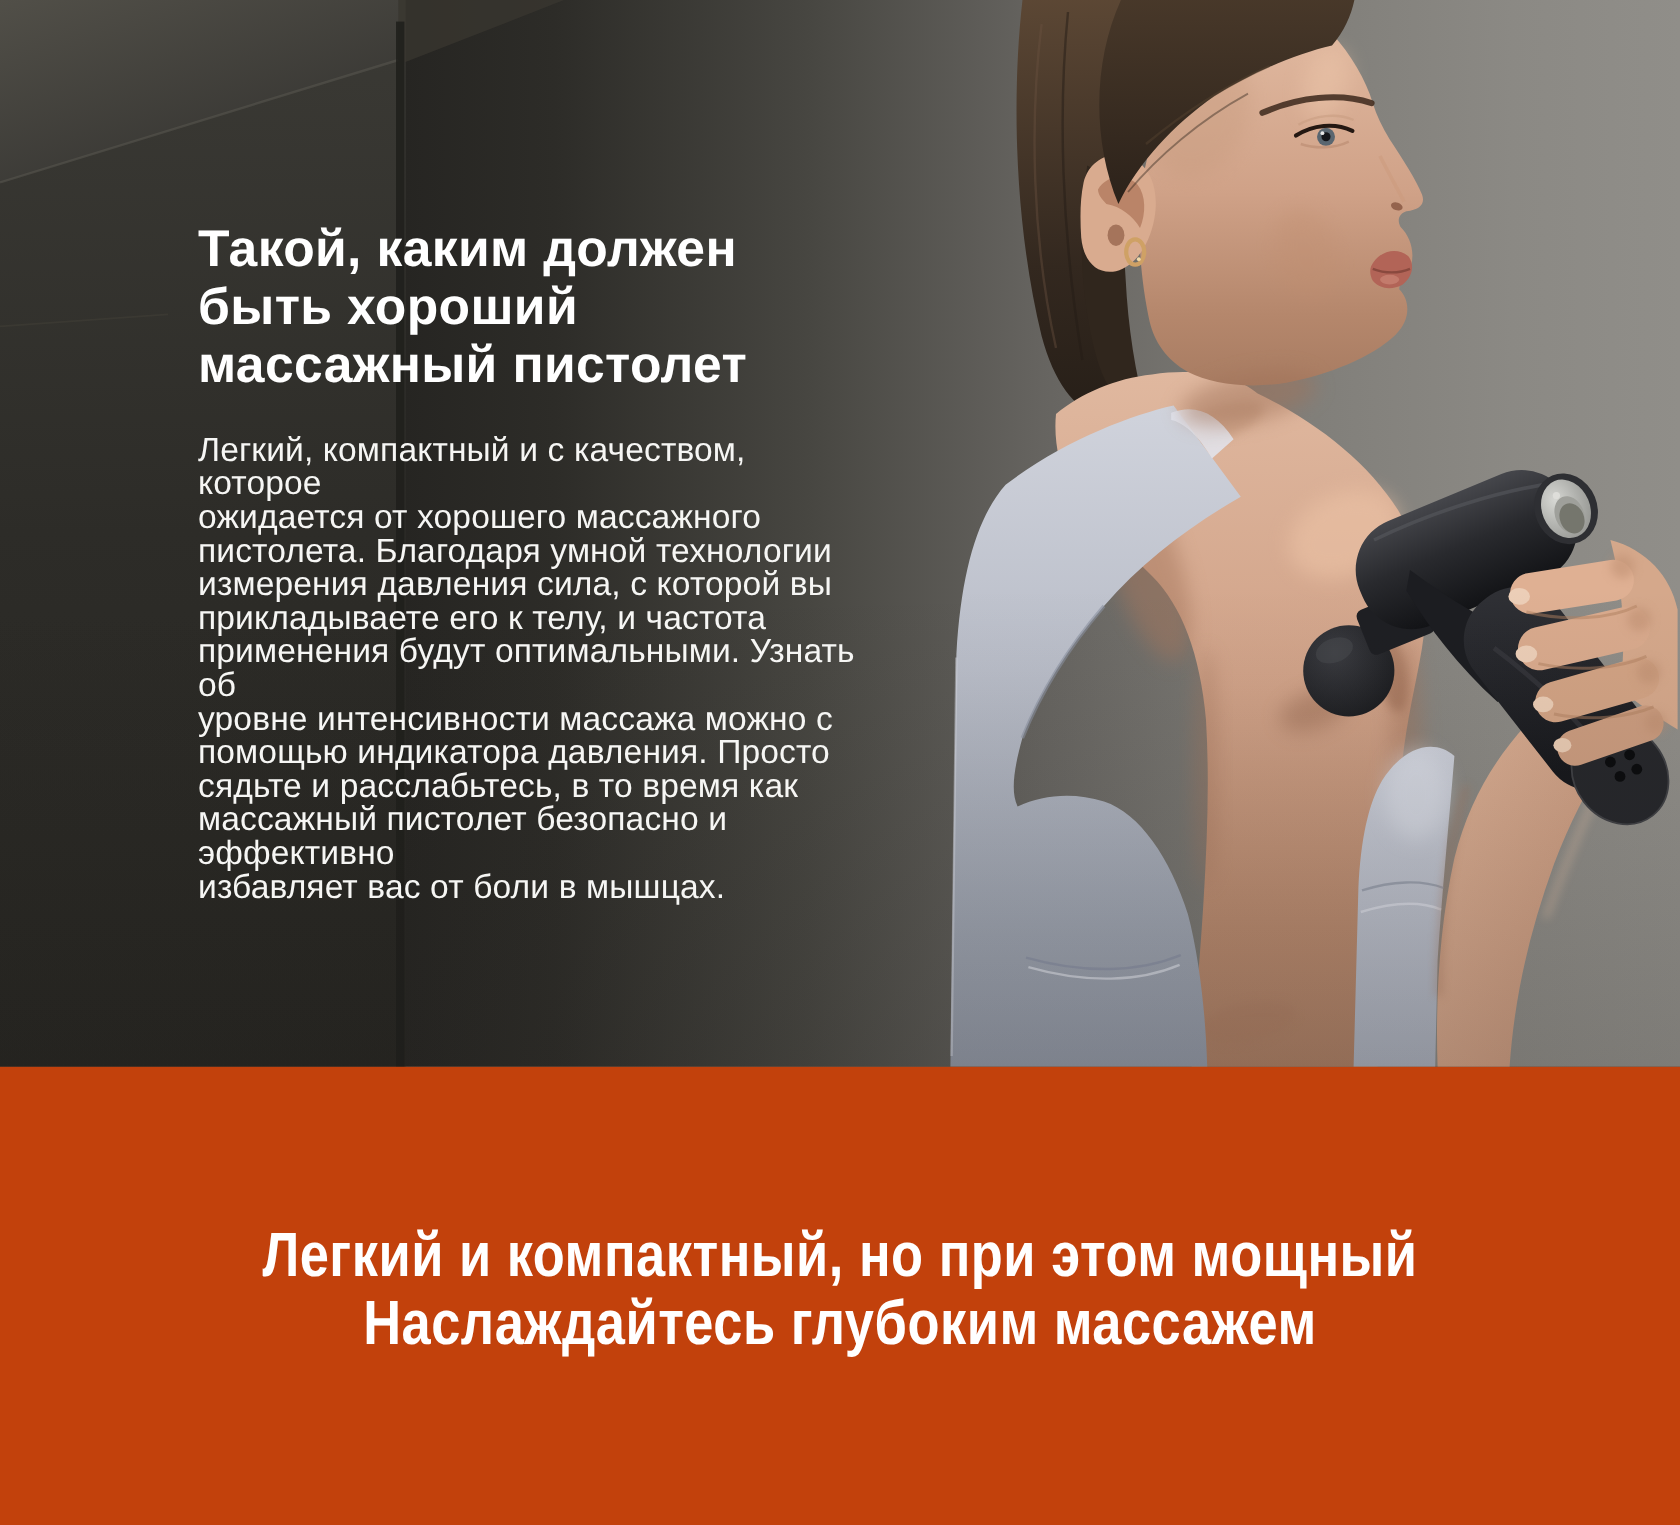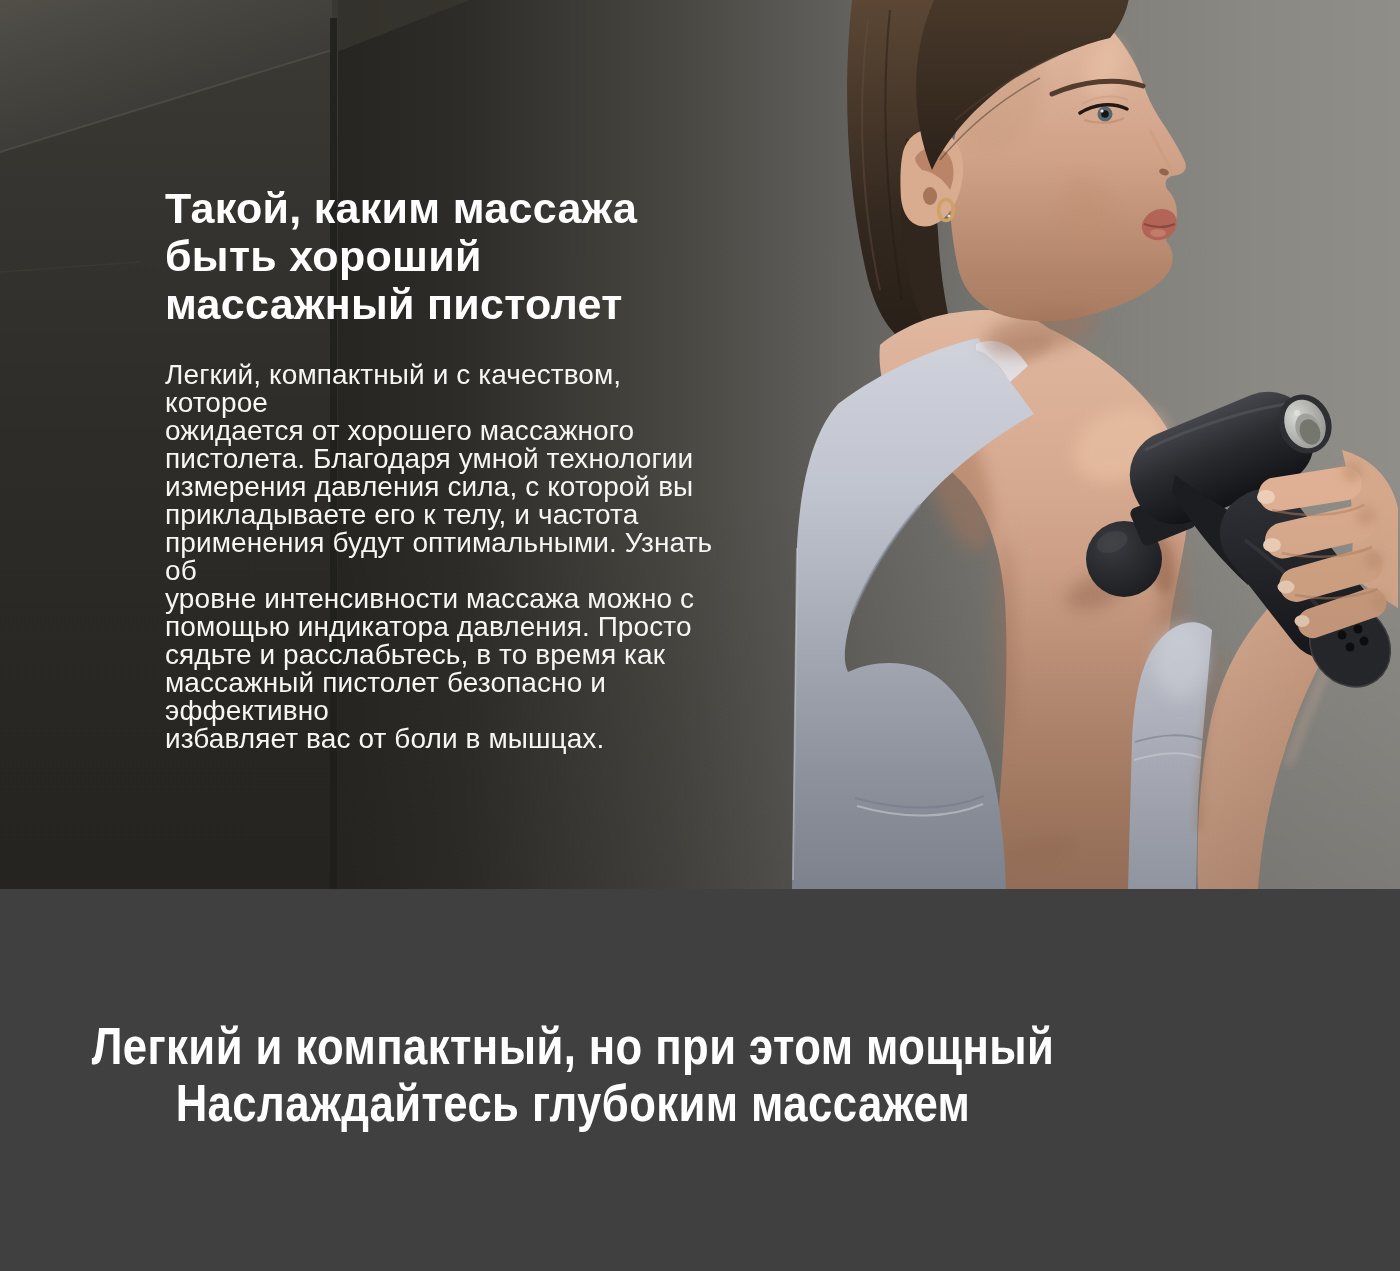--- a/index.html
+++ b/index.html
@@ -19,22 +19,22 @@
     color:#ffffff;font-size:43px;font-weight:bold;line-height:48px;
     letter-spacing:0.3px;white-space:pre-line;
   }
   .hero-desc{
     position:absolute;left:165px;top:361px;margin:0;width:560px;
     color:#f6f6f4;font-size:28px;font-weight:400;line-height:28px;
     white-space:pre-line;letter-spacing:0.1px;
   }
   .banner{
     position:absolute;left:0;top:889px;width:1400px;height:382px;
-    background:#404040;
-    display:flex;align-items:center;justify-content:flex-start;
+    background:#c2410c;
+    display:flex;align-items:center;justify-content:center;
   }
   .banner-inner{
     transform:scaleX(0.84);transform-origin:50% 50%;
     text-align:center;color:#ffffff;font-weight:bold;
     font-size:52px;line-height:57px;letter-spacing:0.5px;
     padding-bottom:10px;
   }
 </style>
 </head>
 <body>
@@ -309,21 +309,21 @@
         <path d="M1295,595 C1325,601 1356,598 1378,589" stroke="#b07f60" stroke-width="2.5" opacity="0.5" fill="none"></path>
         <circle cx="1352" cy="472" r="10" fill="#bc8c6e" opacity="0.5" filter="url(#b4)"></circle>
         <circle cx="1366" cy="516" r="10" fill="#bc8c6e" opacity="0.5" filter="url(#b4)"></circle>
         <circle cx="1374" cy="560" r="10" fill="#bc8c6e" opacity="0.5" filter="url(#b4)"></circle>
         <circle cx="1380" cy="602" r="9" fill="#bc8c6e" opacity="0.5" filter="url(#b4)"></circle>
       </g>
 
       <rect x="0" y="0" width="1400" height="889" fill="url(#lgVign)"></rect>
     </svg>
 
-    <h1 class="hero-title">Такой, каким массажа
+    <h1 class="hero-title">Такой, каким должен
 быть хороший
 массажный пистолет</h1>
     <p class="hero-desc">Легкий, компактный и с качеством, которое
 ожидается от хорошего массажного
 пистолета. Благодаря умной технологии
 измерения давления сила, с которой вы
 прикладываете его к телу, и частота
 применения будут оптимальными. Узнать об
 уровне интенсивности массажа можно с
 помощью индикатора давления. Просто

